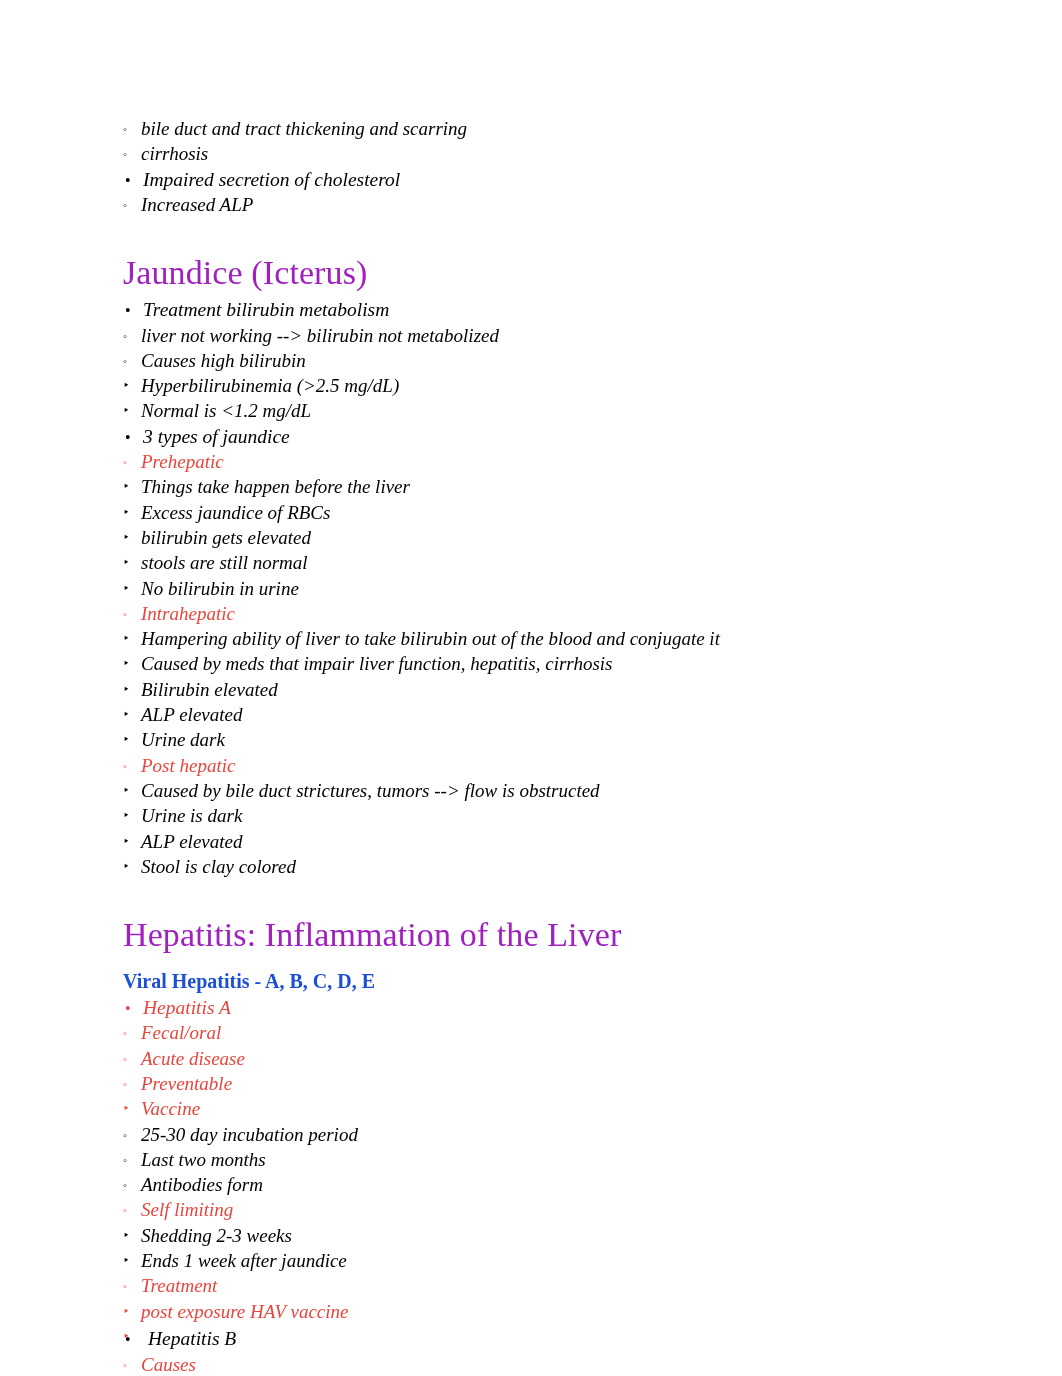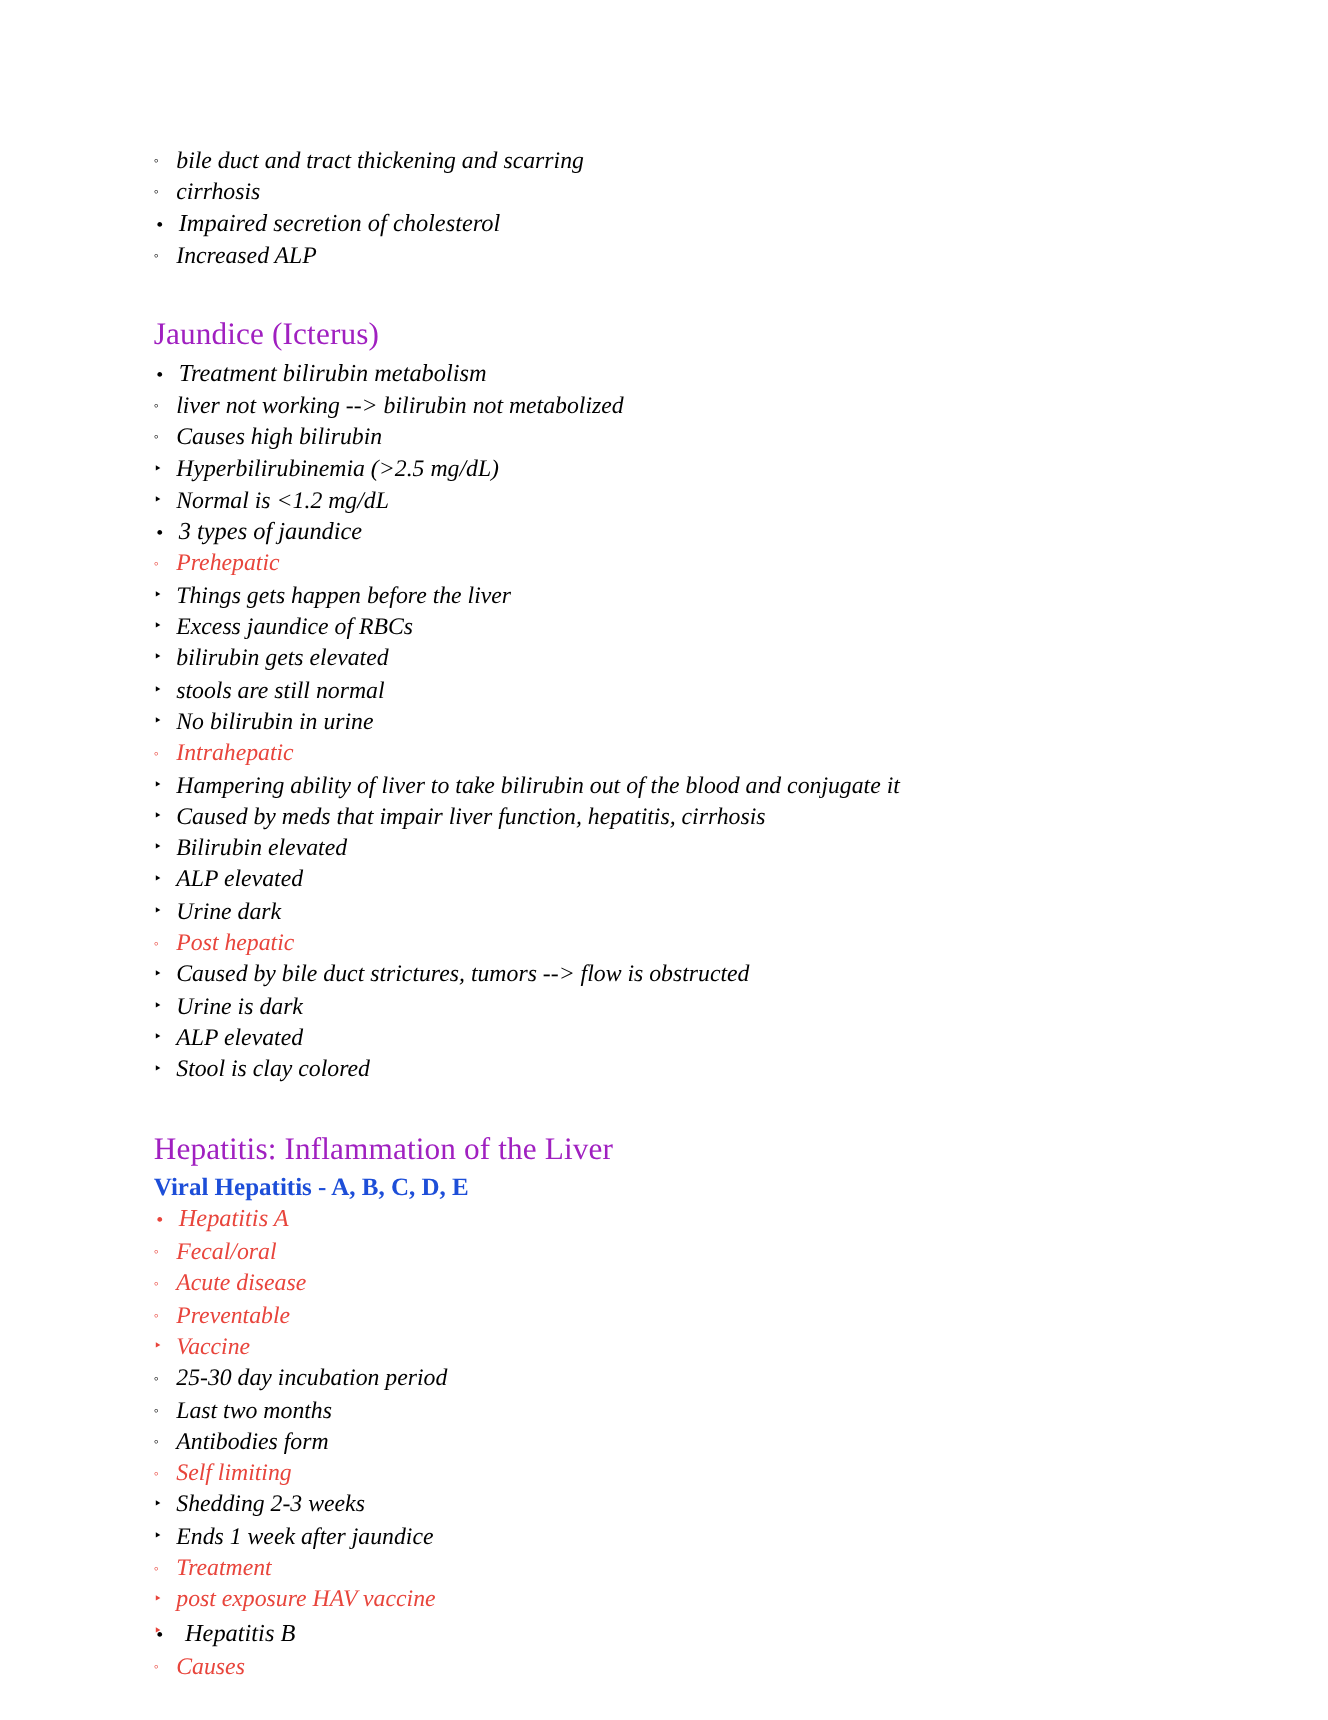--- a/index.html
+++ b/index.html
@@ -24,34 +24,34 @@
   .content {
     position: absolute;
     left: 123px;
     top: 118px;
     width: 820px;
   }
 
   
   h1.doc-heading {
     font-family: "Liberation Serif", "DejaVu Serif", serif;
-    font-size: 25px;
+    font-size: 34px;
     font-weight: normal;
     color: #A020C0;
     margin: 0;
     padding: 0;
     line-height: 1.18;
     letter-spacing: 0.1px;
   }
   .heading-block {
     margin-top: 34px;
     margin-bottom: 6px;
   }
   .heading-block.tight {
-    margin-bottom: 2px;
+    margin-bottom: 12px;
   }
 
   .plain-line {
     font-size: 20px;
     line-height: 1.42;
     color: #1d4ed8;
     margin: 0 0 1px 0;
     font-weight: bold;
   }
 
@@ -188,21 +188,21 @@
 
     <ul class="lvl l2">
       <li class="item red">
         <span class="bullet">◦</span>
         <span class="txt">Prehepatic</span>
       </li>
     </ul>
     <ul class="lvl l3">
       <li class="item black">
         <span class="bullet">‣</span>
-        <span class="txt">Things gets happen before the liver</span>
+        <span class="txt">Things take happen before the liver</span>
       </li>
       <li class="item black">
         <span class="bullet">‣</span>
         <span class="txt">Excess jaundice of RBCs</span>
       </li>
       <li class="item black">
         <span class="bullet">‣</span>
         <span class="txt">bilirubin gets elevated</span>
       </li>
       <li class="item black">

